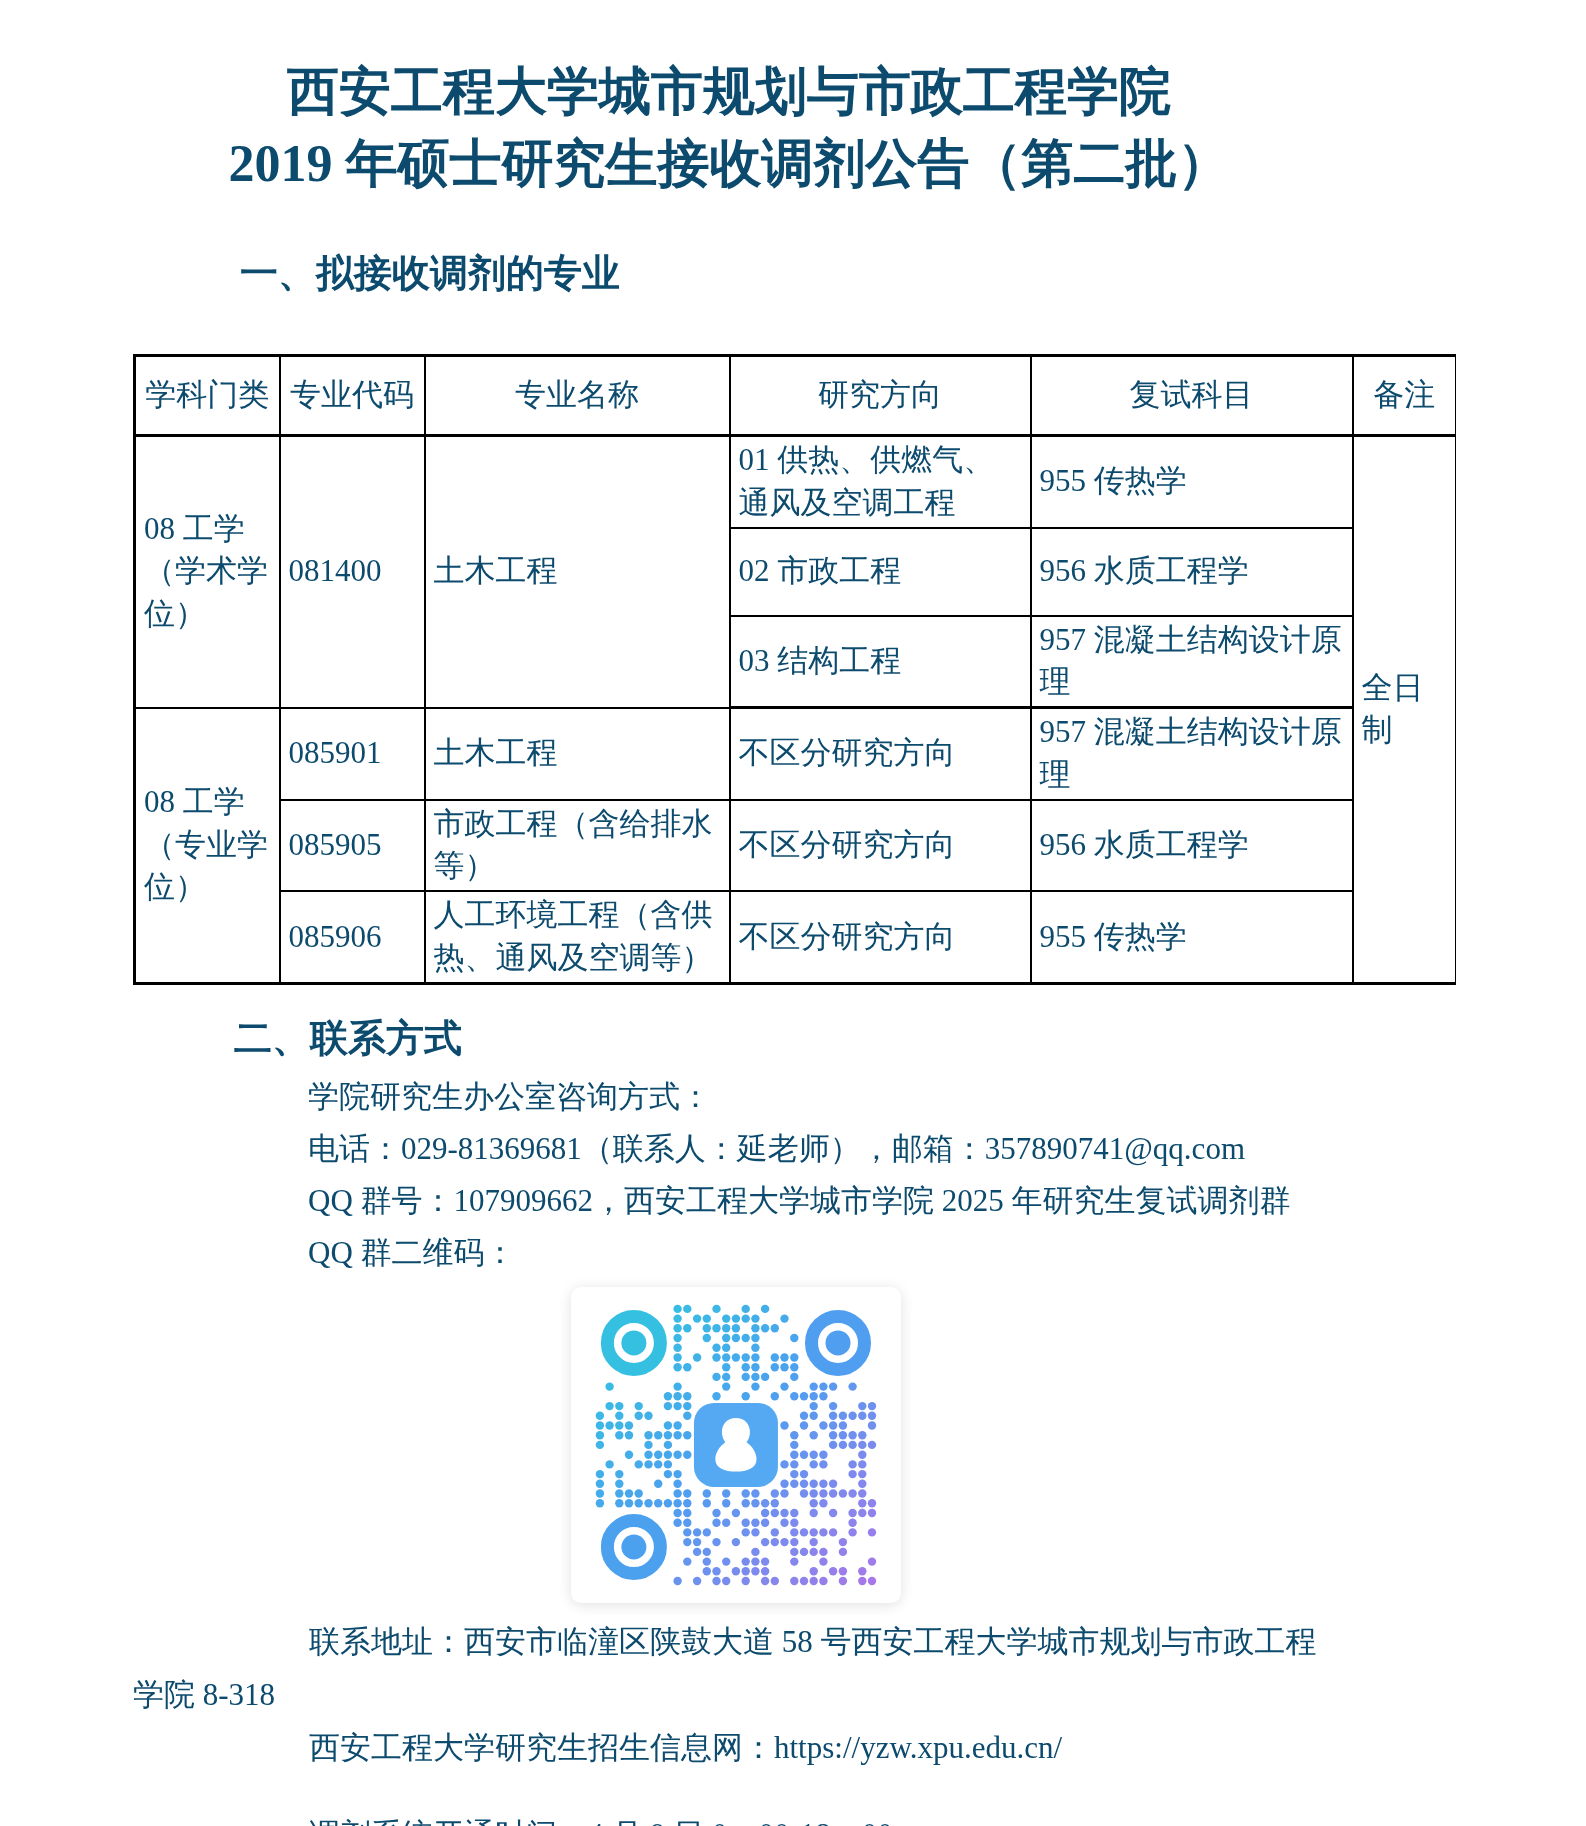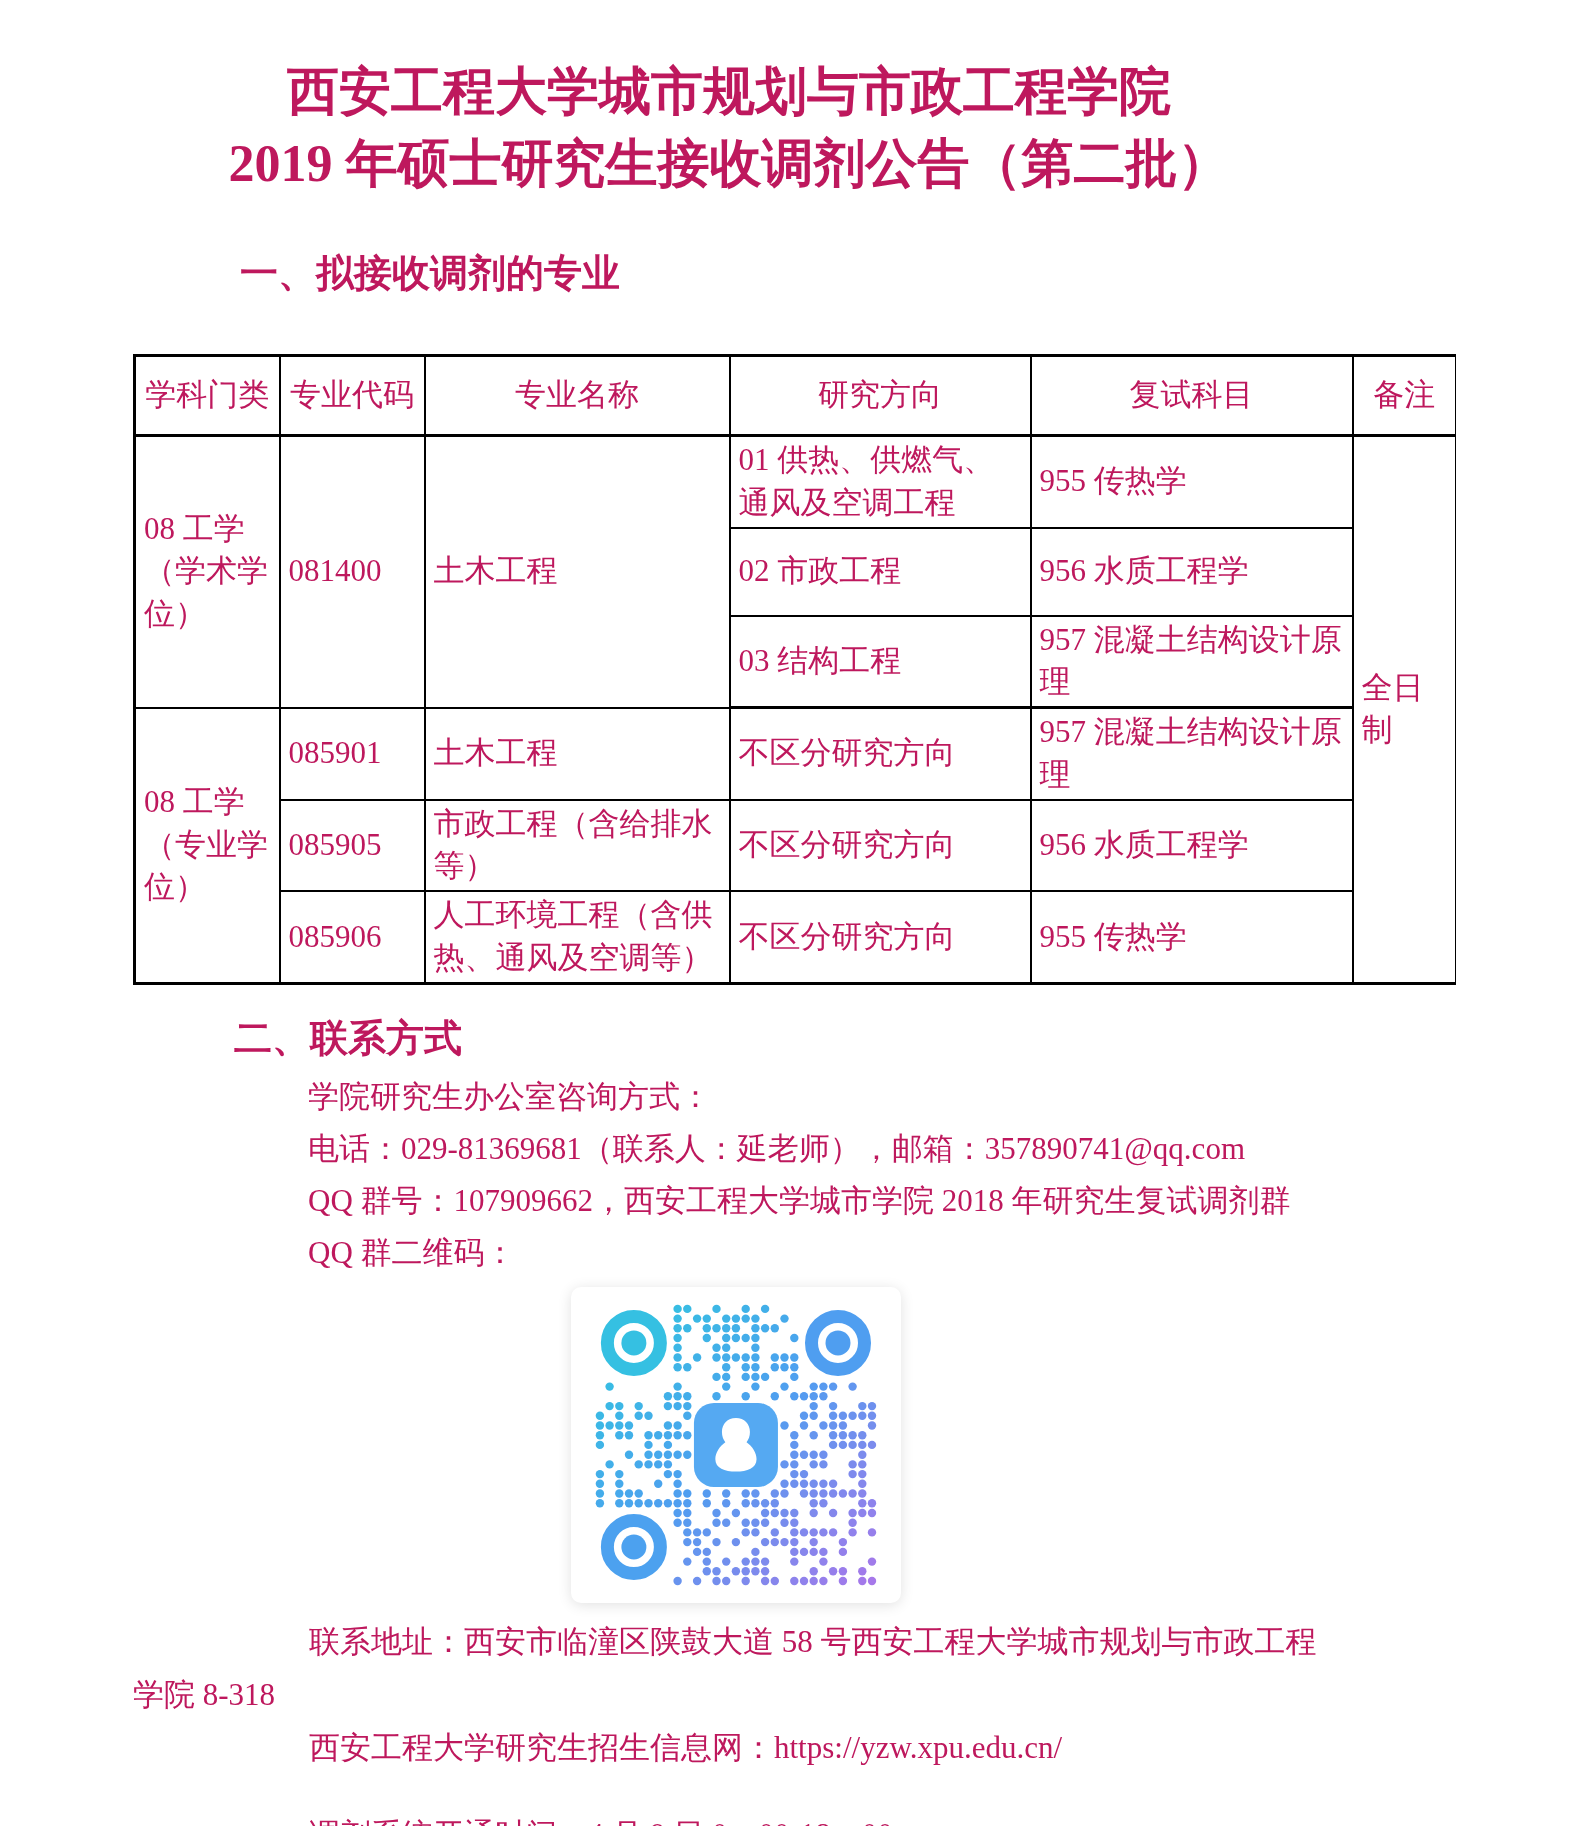--- a/index.html
+++ b/index.html
@@ -3,21 +3,21 @@
 <meta charset="utf-8">
 <style>
   * { margin:0; padding:0; box-sizing:border-box; }
   html,body { background:#ffffff; }
   body { width:1586px; }
   .page {
     position:relative;
     width:1456px; height:1826px;
     padding:56px 131px 0 133px;
     background:#ffffff;
-    color:#be185d;
+    color:#0c4a6e;
     font-family:"Liberation Serif","DejaVu Serif",serif;
     overflow:hidden;
   }
   .title { text-align:center; font-weight:bold; font-size:52px; line-height:72px;
            font-family:"Liberation Serif","DejaVu Serif",serif; }
   .title .tline { display:block; }
   .sec-heading {
     font-family:"Liberation Sans","DejaVu Sans",sans-serif;
     font-weight:bold; font-size:38px; line-height:46px;
   }
@@ -126,21 +126,21 @@
         <td>955 传热学</td>
       </tr>
     </tbody>
   </table>
 
   <h2 class="sec-heading sec2">二、联系方式</h2>
 
   <div class="contact">
     <p class="bodyline">学院研究生办公室咨询方式：</p>
     <p class="bodyline">电话：029-81369681（联系人：延老师），邮箱：357890741@qq.com</p>
-    <p class="bodyline">QQ 群号：107909662，西安工程大学城市学院 2018 年研究生复试调剂群</p>
+    <p class="bodyline">QQ 群号：107909662，西安工程大学城市学院 2025 年研究生复试调剂群</p>
     <p class="bodyline">QQ 群二维码：</p>
   </div>
 
   <div class="qr-card">
     <svg id="qr-svg" viewBox="0 0 330 316">
         <circle cx="106.6" cy="21.9" r="4.2" fill="rgb(55,189,227)"></circle>
         <circle cx="116.3" cy="21.9" r="4.2" fill="rgb(57,187,228)"></circle>
         <circle cx="145.5" cy="21.9" r="4.2" fill="rgb(60,183,230)"></circle>
         <circle cx="174.7" cy="21.9" r="4.2" fill="rgb(64,178,232)"></circle>
         <circle cx="194.1" cy="21.9" r="4.2" fill="rgb(66,175,233)"></circle>

